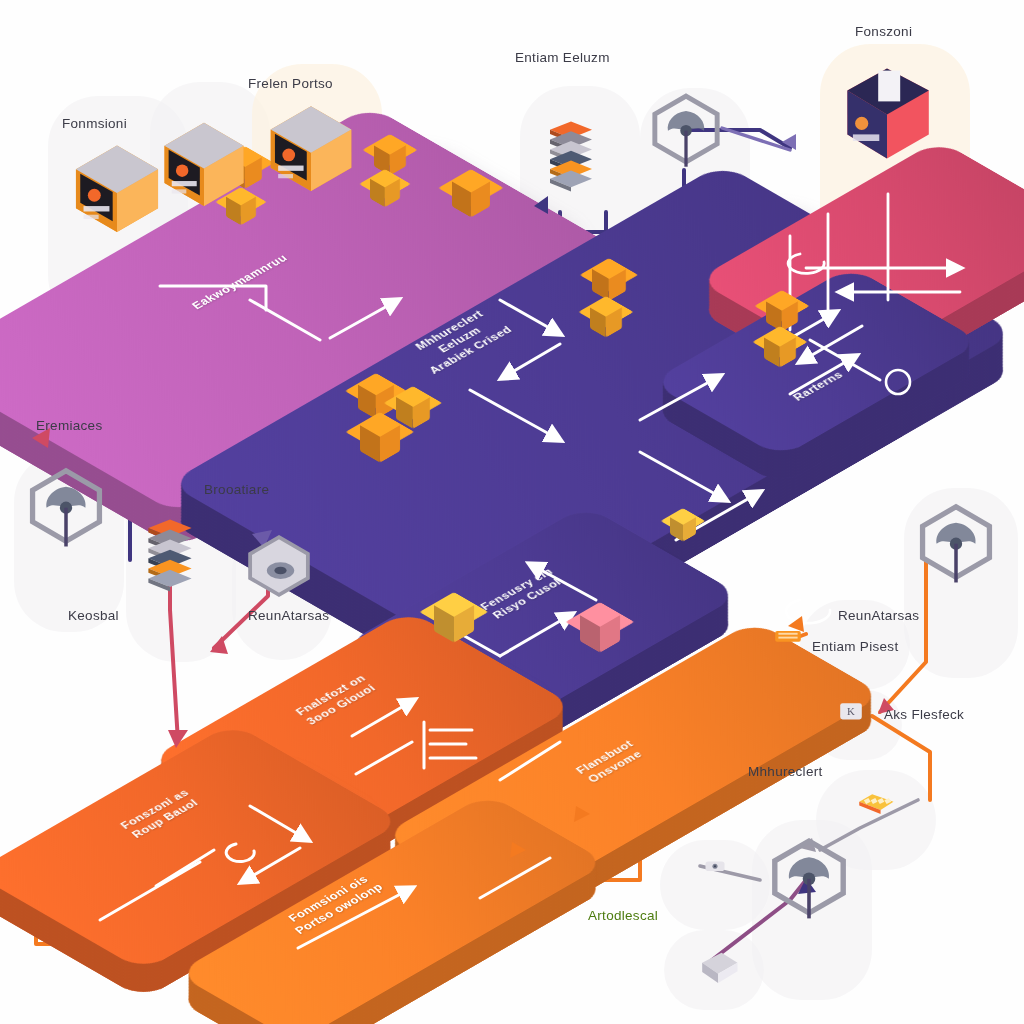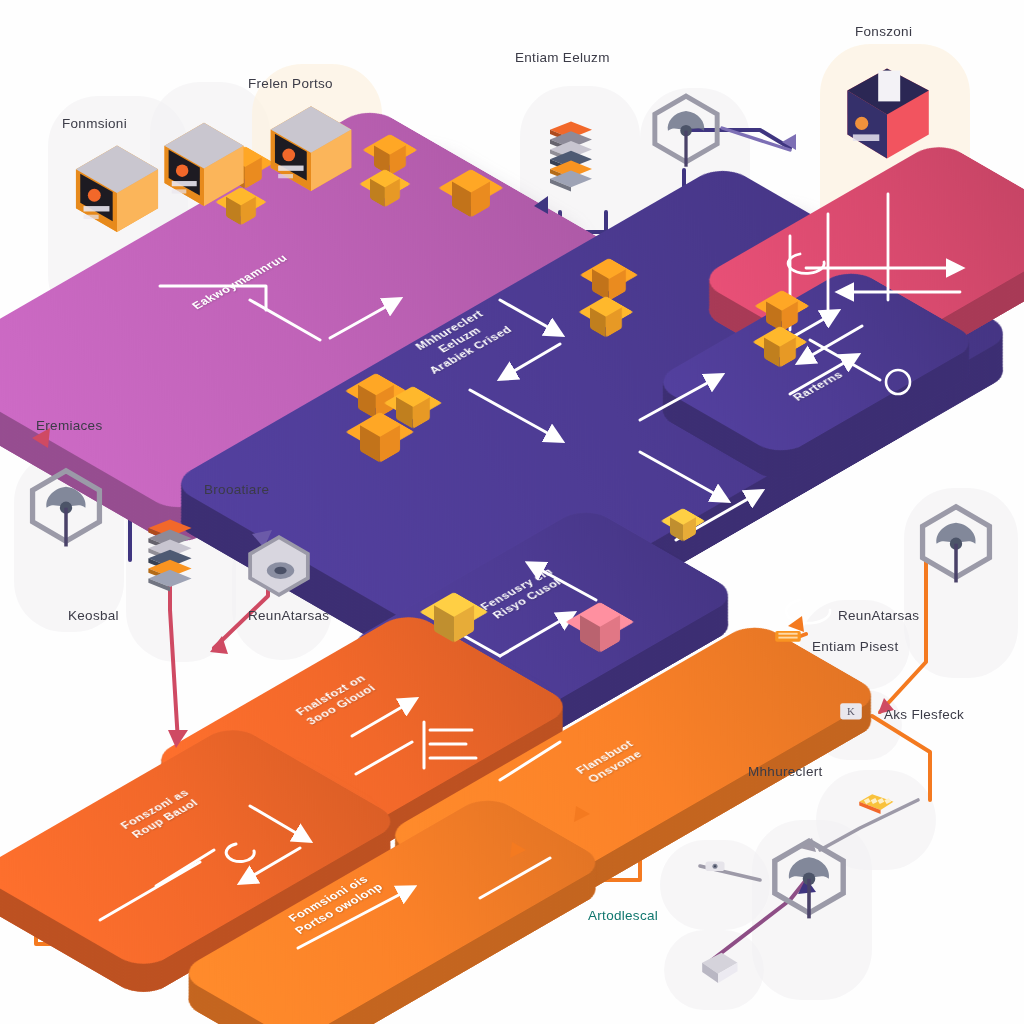--- a/index.html
+++ b/index.html
@@ -546,16 +546,16 @@
       <div class="plain-label" style="left: 515px; top: 50px; color: rgb(59, 59, 71);">Entiam Eeluzm</div>
       <div class="plain-label" style="left: 855px; top: 24px; color: rgb(59, 59, 71);">Fonszoni</div>
       <div class="plain-label" style="left: 36px; top: 418px; color: rgb(59, 59, 71);">Eremiaces</div>
       <div class="plain-label" style="left: 204px; top: 482px; color: rgb(59, 59, 71);">Brooatiare</div>
       <div class="plain-label" style="left: 68px; top: 608px; color: rgb(59, 59, 71);">Keosbal</div>
       <div class="plain-label" style="left: 248px; top: 608px; color: rgb(59, 59, 71);">ReunAtarsas</div>
       <div class="plain-label" style="left: 838px; top: 608px; color: rgb(59, 59, 71);">ReunAtarsas</div>
       <div class="plain-label" style="left: 812px; top: 639px; color: rgb(59, 59, 71);">Entiam Pisest</div>
       <div class="plain-label" style="left: 884px; top: 707px; color: rgb(59, 59, 71);">Aks Flesfeck</div>
       <div class="plain-label" style="left: 748px; top: 764px; color: rgb(59, 59, 71);">Mhhureclert</div>
-      <div class="plain-label" style="left: 588px; top: 908px; color: #0f766e;">Artodlescal</div>
+      <div class="plain-label" style="left: 588px; top: 908px; color: #4d7c0f;">Artodlescal</div>
     </div>
 
 </div>
 
 </body></html>

